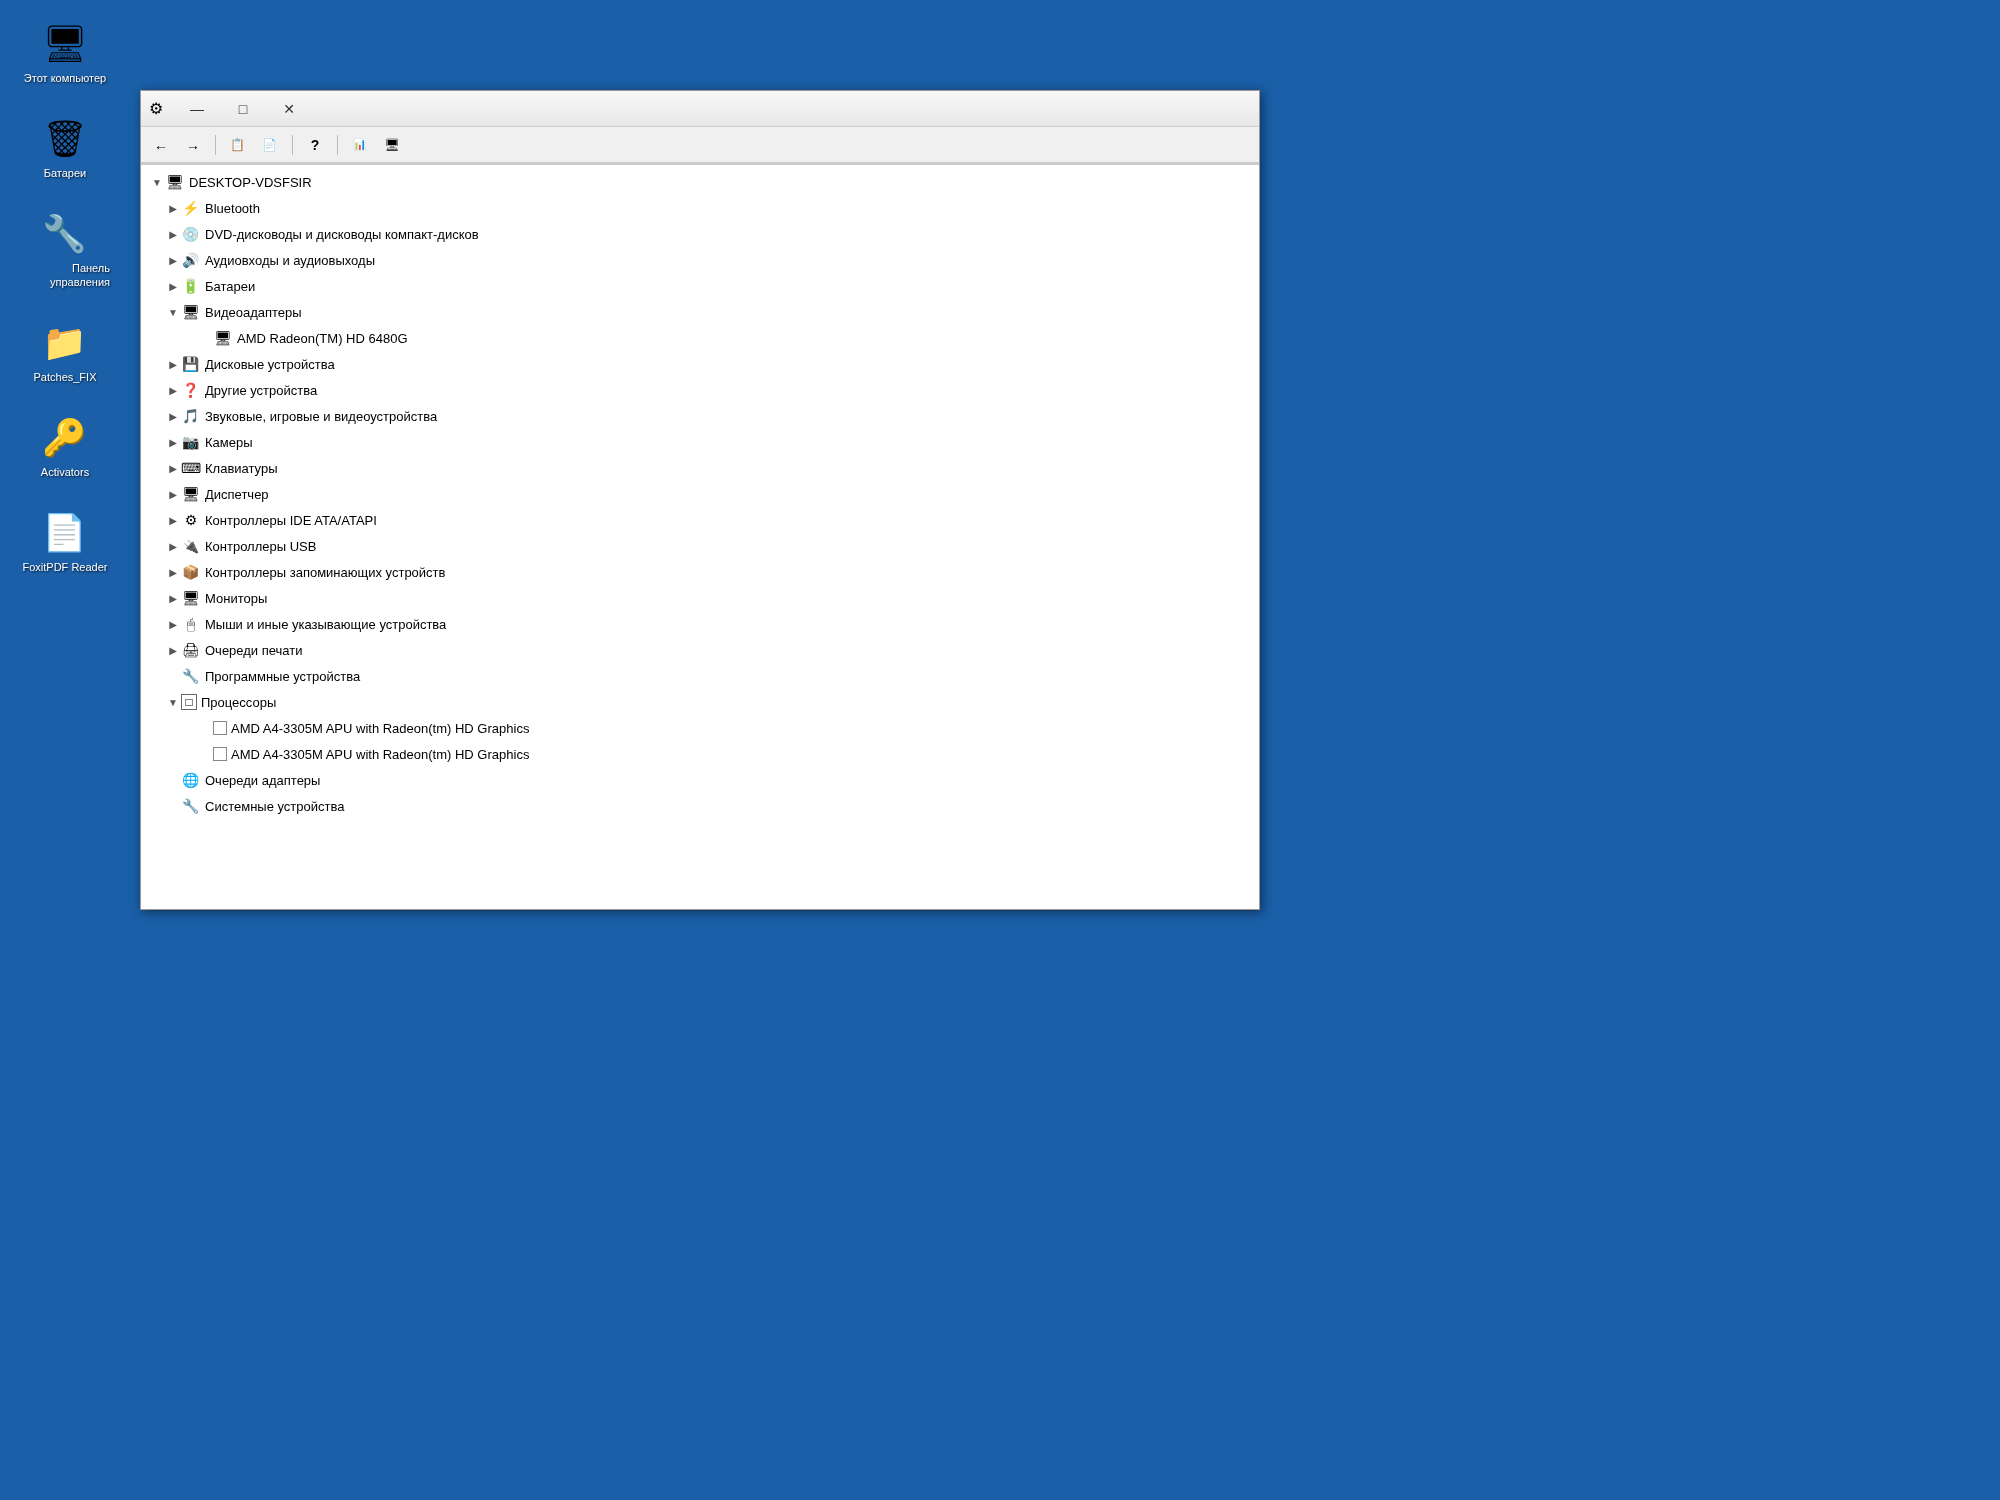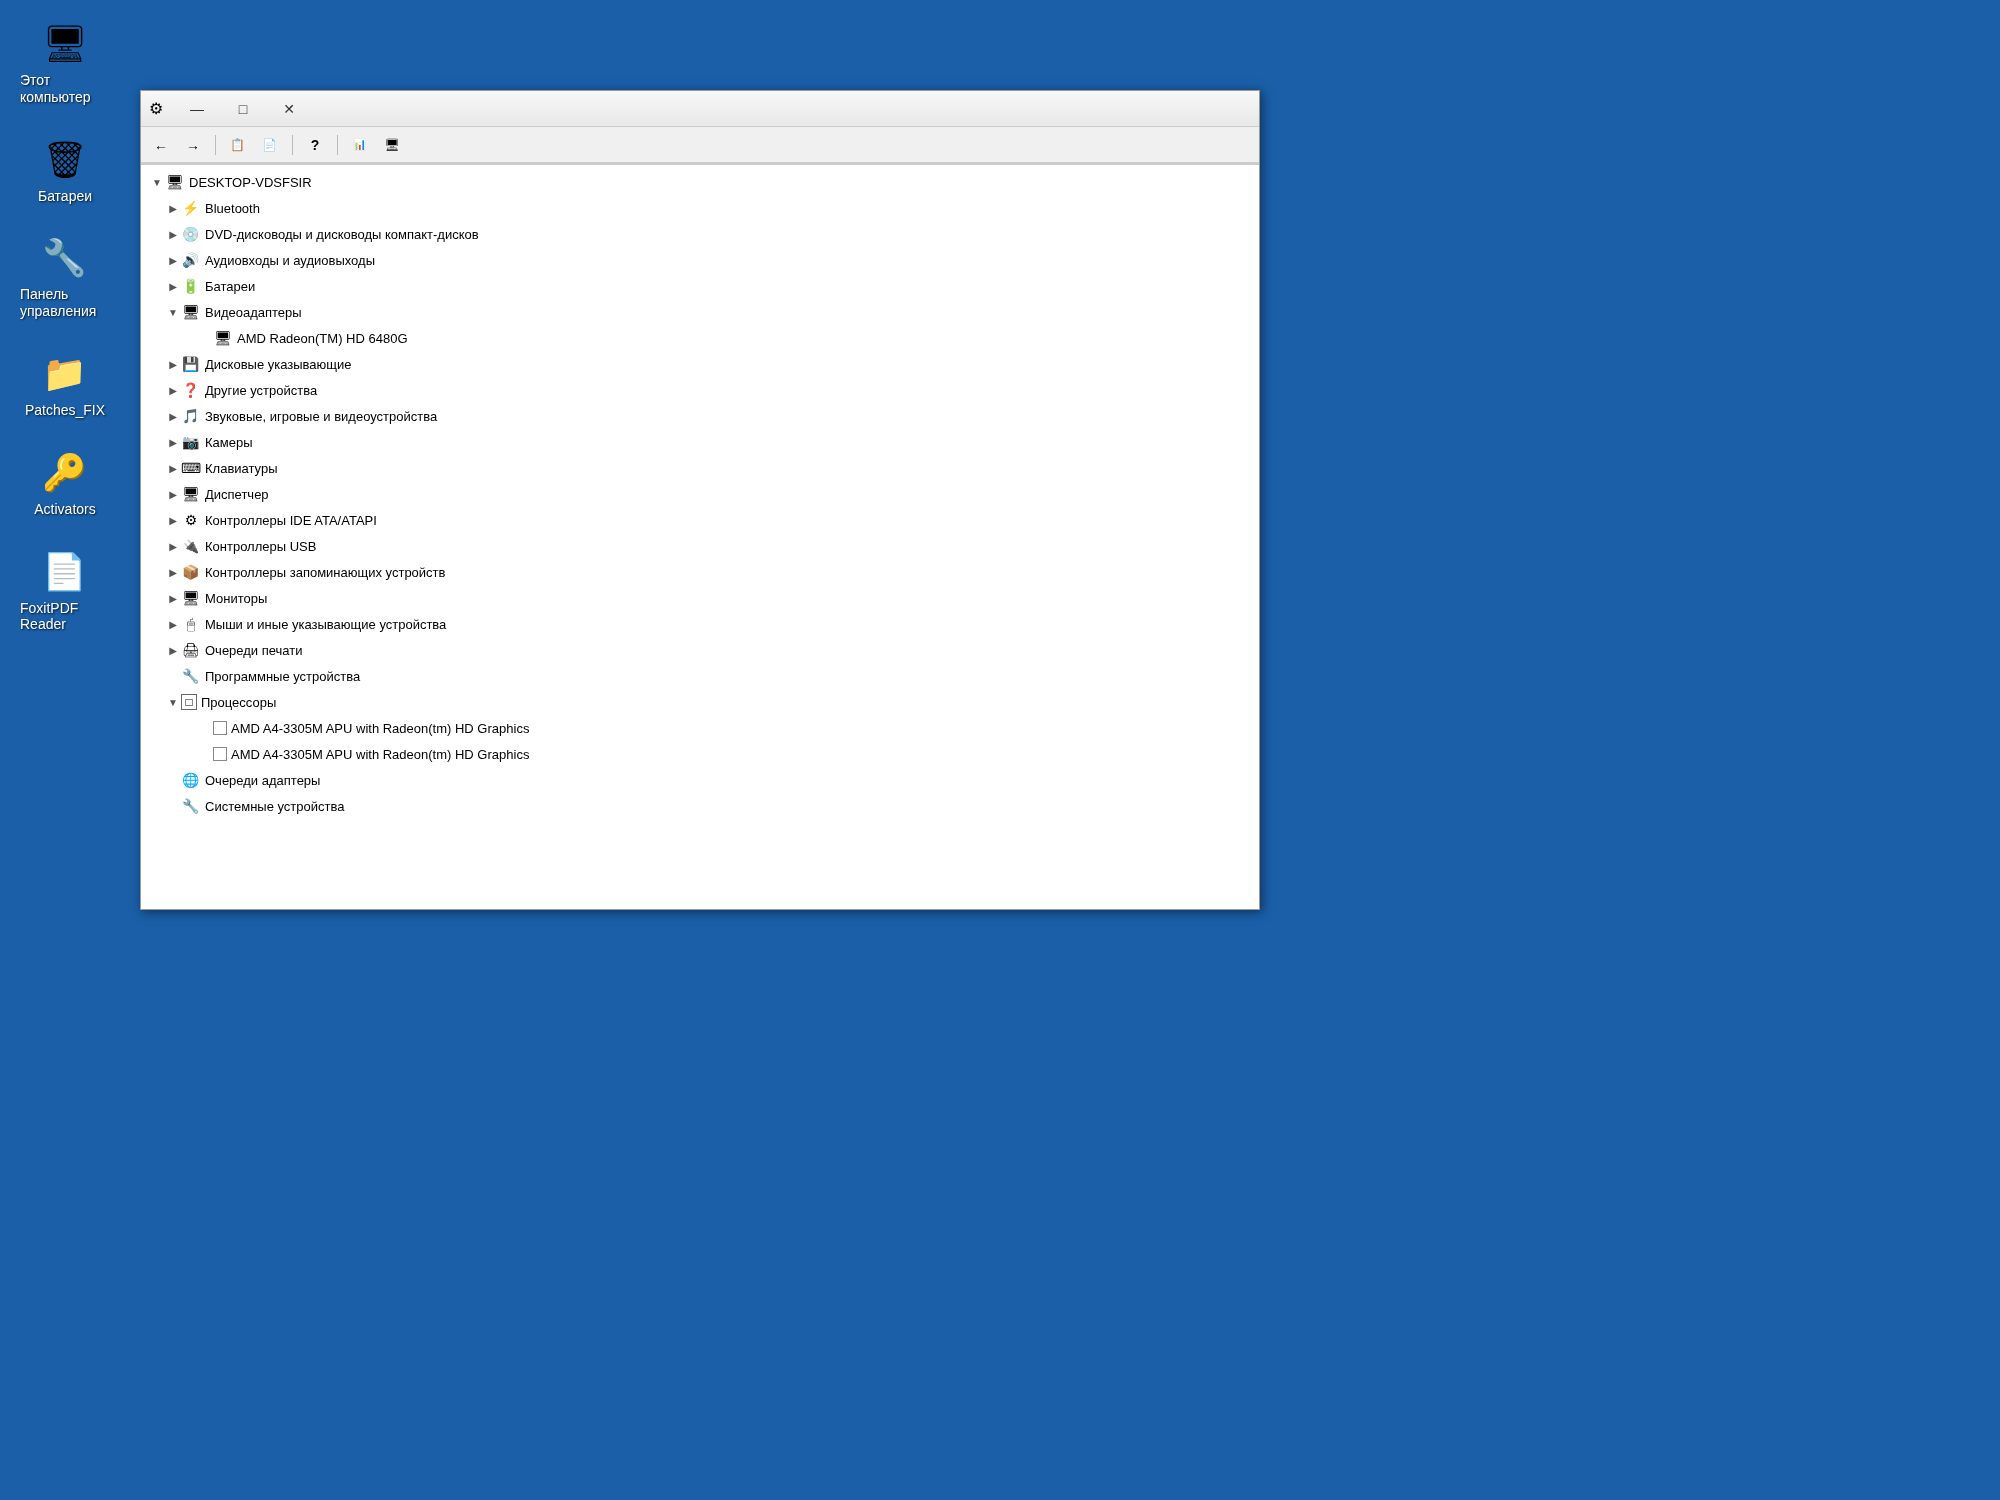--- a/index.html
+++ b/index.html
@@ -36,22 +36,22 @@
     .desktop-icon .icon-img {
       width: 48px;
       height: 48px;
       display: flex;
       align-items: center;
       justify-content: center;
       font-size: 36px;
     }
     .desktop-icon .icon-label {
       color: white;
-      font-size: 14px;
-      text-align: left;
+      font-size: 11px;
+      text-align: right;
       text-shadow: 1px 1px 2px rgba(0,0,0,0.8);
       line-height: 1.2;
     }
 
     
     .window {
       position: absolute;
       left: 140px;
       top: 90px;
       width: 1120px;
@@ -287,21 +287,21 @@
     </div>
     <div class="tree-item indent-2">
       <span class="tree-chevron" style="visibility:hidden;">▶</span>
       <span class="tree-icon">🖥</span>
       <span class="tree-label">AMD Radeon(TM) HD 6480G</span>
     </div>
 
     <div class="tree-item indent-1">
       <span class="tree-chevron">▶</span>
       <span class="tree-icon">💾</span>
-      <span class="tree-label">Дисковые указывающие</span>
+      <span class="tree-label">Дисковые устройства</span>
     </div>
 
     <div class="tree-item indent-1">
       <span class="tree-chevron">▶</span>
       <span class="tree-icon">❓</span>
       <span class="tree-label">Другие устройства</span>
     </div>
 
     <div class="tree-item indent-1">
       <span class="tree-chevron">▶</span>

